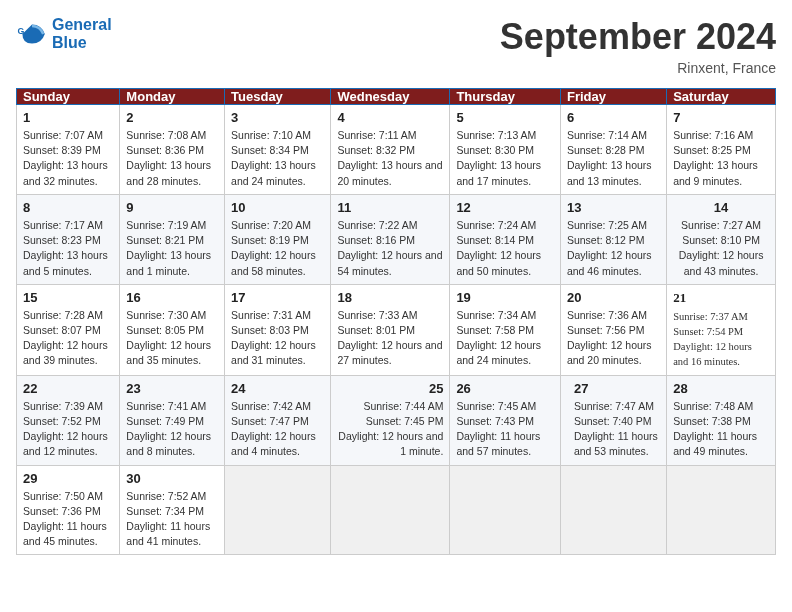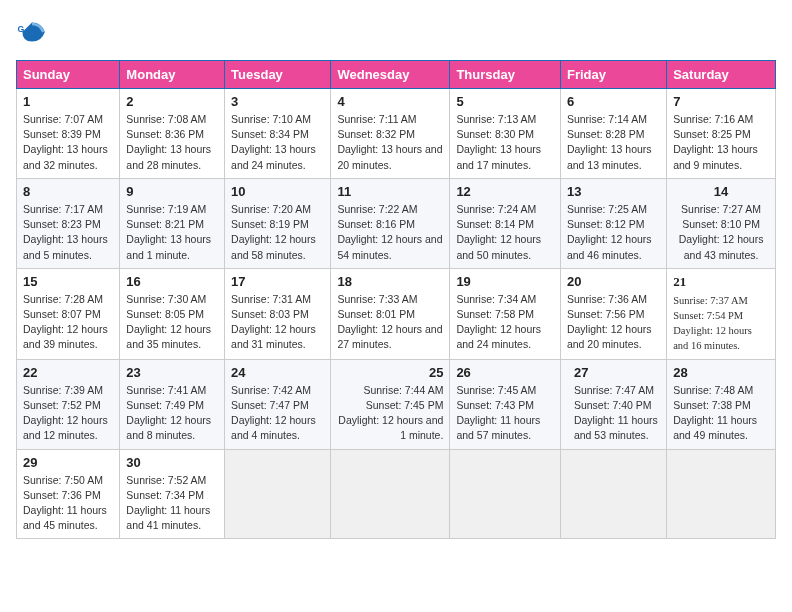--- a/index.html
+++ b/index.html
@@ -37,23 +37,23 @@
       font-size: 14px;
       color: #555;
       margin-top: 2px;
     }
     table {
       width: 100%;
       border-collapse: collapse;
       font-size: 11px;
     }
     thead tr th {
-      background-color: #ec4899;
+      background-color: #7f1d1d;
       color: #fff;
-      padding: 6px 6px;
+      padding: 0 6px;
       text-align: left;
       font-size: 13px;
       font-weight: bold;
       border: 1px solid #1a6bb5;
     }
     tbody tr td {
       border: 1px solid #ccc;
       vertical-align: top;
       padding: 5px 6px;
       min-height: 80px;
@@ -82,20 +82,28 @@
 <body>
 
 <div class="header">
   <div class="logo">
     <svg class="logo-icon" viewBox="0 0 40 40">
       <rect x="0" y="0" width="40" height="40" fill="white"></rect>
       <path d="M20 8 Q32 8 36 20 Q32 32 20 32 Q8 32 8 20" fill="#1a6bb5" stroke="none"></path>
       <path d="M20 10 Q30 10 34 20" fill="none" stroke="#7ab8e8" stroke-width="3"></path>
       <text x="2" y="20" font-size="11" font-weight="bold" fill="#1a6bb5" font-family="Arial">G</text>
     </svg>
+    <div>
+      <div style="font-size:16px;font-weight:bold;color:#1a6bb5;line-height:1.1;">General</div>
+      <div style="font-size:16px;font-weight:bold;color:#1a6bb5;line-height:1.1;">Blue</div>
+    </div>
+  </div>
+  <div class="title-block">
+    <div class="month-title">September 2024</div>
+    <div class="location">Rinxent, France</div>
   </div>
 </div>
 
 <table>
   <thead>
     <tr>
     <th>Sunday</th>
         <th>Monday</th>
         <th>Tuesday</th>
         <th>Wednesday</th>

